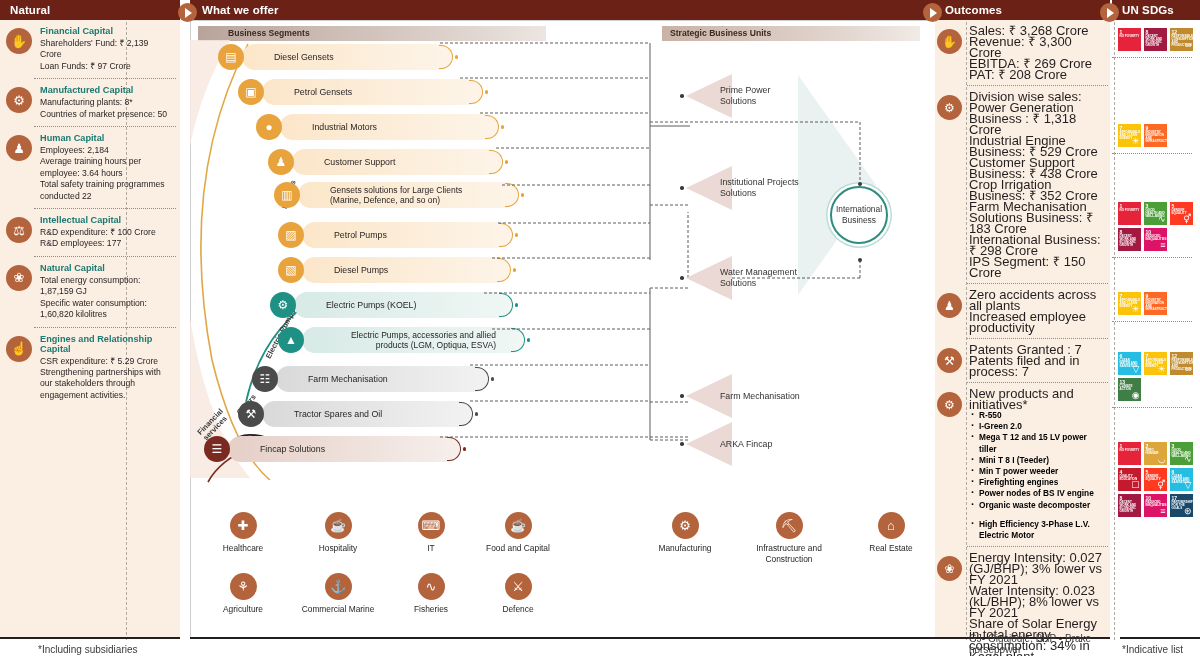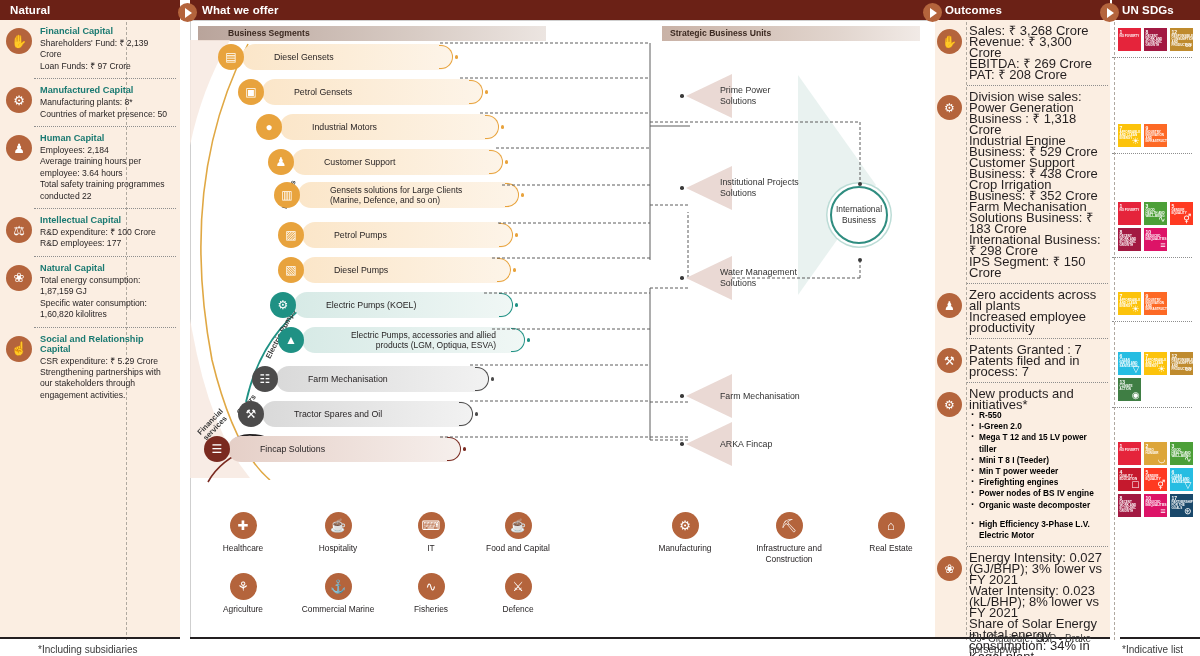--- a/index.html
+++ b/index.html
@@ -248,21 +248,21 @@
         <div class="divider"></div>
         <div class="cap-item">
           <div class="cap-icon">❀</div>
           <div class="cap-title">Natural Capital</div>
           <div class="cap-line">Total energy consumption: 1,87,159 GJ</div>
           <div class="cap-line">Specific water consumption: 1,60,820 kilolitres</div>
         </div>
         <div class="divider"></div>
         <div class="cap-item">
           <div class="cap-icon">☝</div>
-          <div class="cap-title">Social and Relationship Capital</div>
+          <div class="cap-title">Engines and Relationship Capital</div>
           <div class="cap-line">CSR expenditure: ₹ 5.29 Crore</div>
           <div class="cap-line">Strengthening partnerships with our stakeholders through engagement activities.</div>
         </div>
       </div>
     <div class="baserule"></div>
     <div class="foot" style="left:38px;">*Including subsidiaries</div>
   </div>
 
   <div class="chev" style="left:178px;top:3px;">
       <div class="circ"></div>

